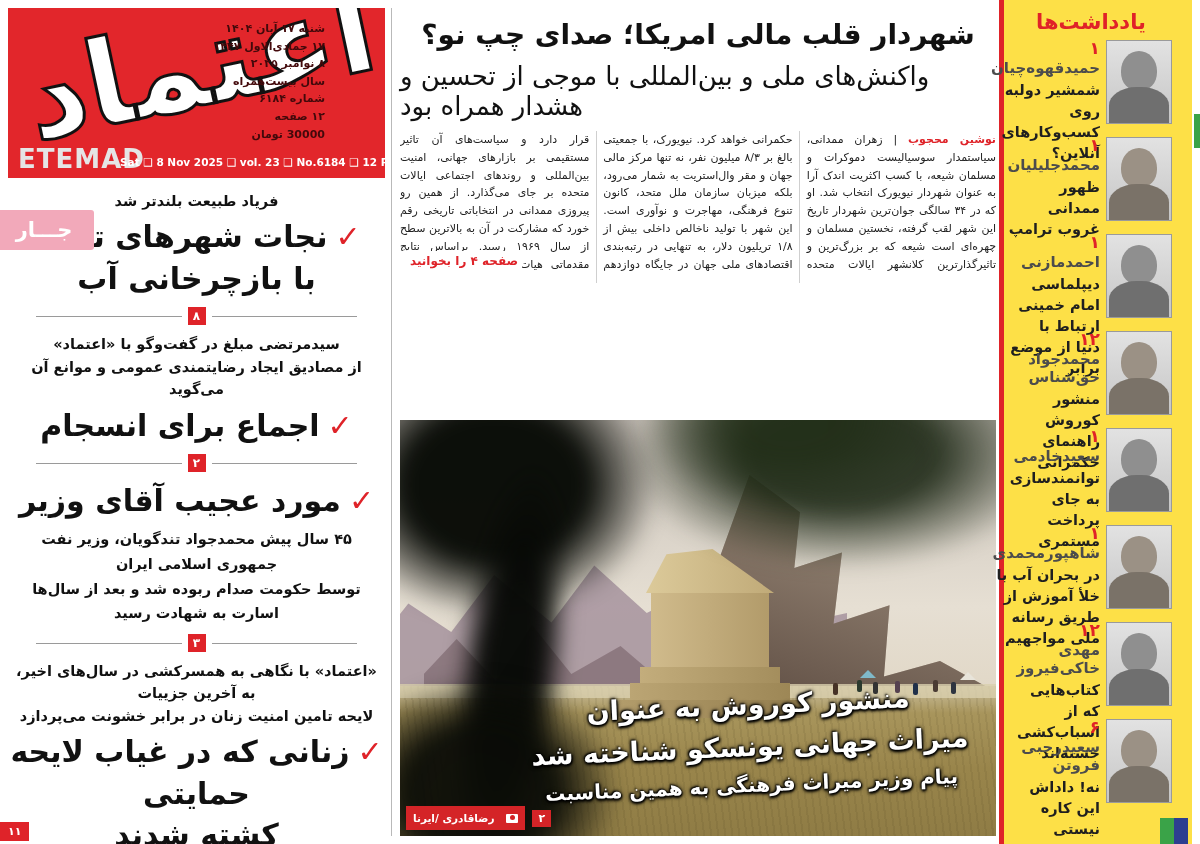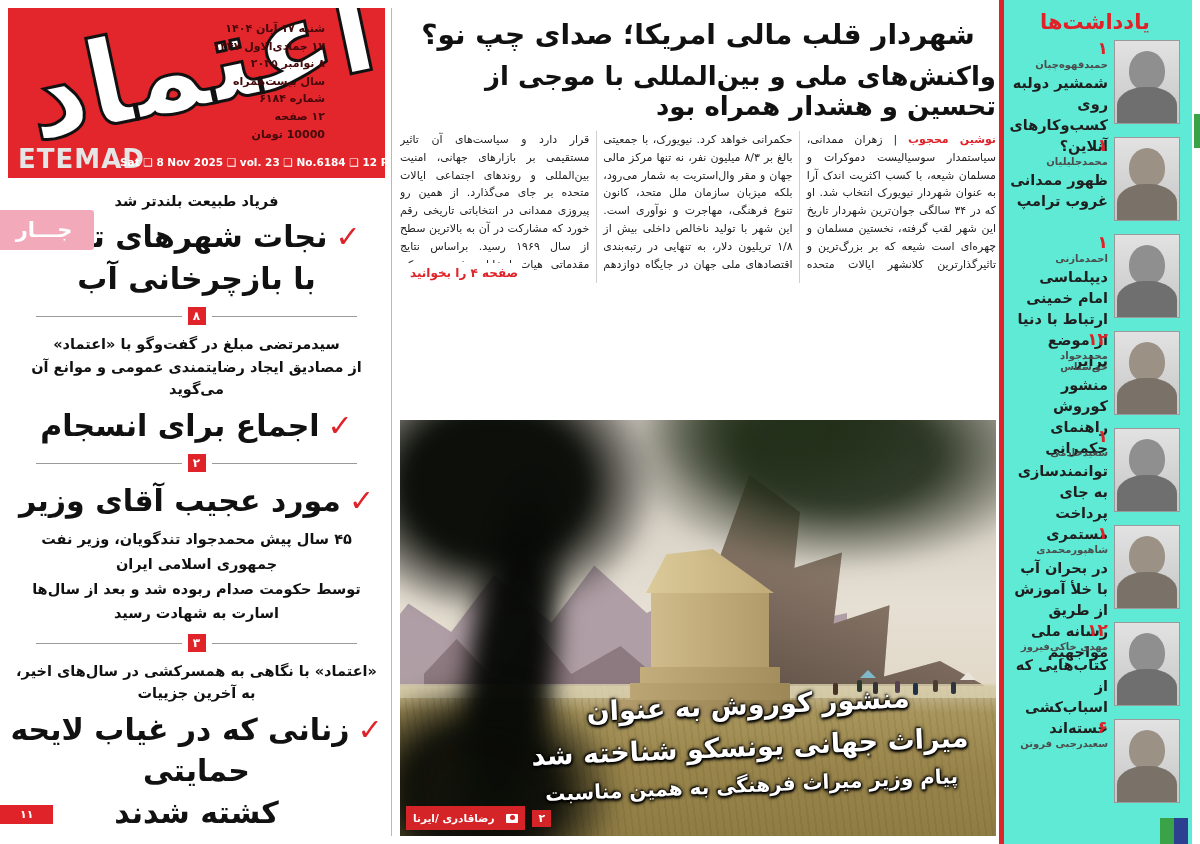--- a/index.html
+++ b/index.html
@@ -30,37 +30,37 @@
   .headline { font-size:30px; font-weight:800; line-height:1.38; margin:2px 0 6px; letter-spacing:-.5px; }
   .headline .check { color:#df2329; font-weight:bold; font-size:30px; margin-left:8px; }
   .substory { font-size:14.5px; font-weight:bold; line-height:1.7; margin:2px 2px 6px; }
   .divider { display:flex; align-items:center; margin:8px 28px; }
   .divider .dline { flex:1; height:1px; background:#9a9a9a; }
   .divider .badge { background:#df2329; color:#fff; font-size:12px; font-weight:bold;
     min-width:18px; height:18px; line-height:18px; padding:0 3px; margin:0 6px; }
   .watermark { position:absolute; left:-6px; top:210px; width:100px; height:40px;
     background:#f2a9ba; color:#ffffff; font-size:21px; font-weight:bold;
     line-height:40px; text-align:center; border-radius:3px; z-index:5; }
-  .corner-badge { position:absolute; left:0px; bottom:20px; background:#df2329; color:#fff;
-    font-size:11px; font-weight:bold; padding:3px 20px; z-index:5; }
+  .corner-badge { position:absolute; left:0px; bottom:3px; background:#df2329; color:#fff;
+    font-size:11px; font-weight:bold; padding:3px 8px; z-index:5; }
 
   
   .center-col { position:absolute; left:400px; top:6px; width:596px; direction:rtl; color:#111; }
   .lead-title { text-align:center; font-size:57px; font-weight:800; line-height:1.3;
     letter-spacing:-1px; white-space:nowrap; }
   .lead-title .gray { color:#8d8d8d; }
   .lead-sub1 { text-align:center; font-size:28px; font-weight:800; margin-top:12px; }
-  .lead-sub2 { text-align:right; font-size:26px; font-weight:700; margin-top:10px; }
+  .lead-sub2 { text-align:left; font-size:26px; font-weight:400; margin-top:10px; }
   .lead-note { text-align:center; font-size:19px; font-weight:bold; color:#8c8c8c;
     margin-top:10px; line-height:1.55; }
   .lead-article { position:relative; margin-top:10px; height:152px; overflow:hidden;
     column-count:3; column-gap:14px; column-rule:1px solid #cfcfcf;
     font-size:11px; line-height:1.62; text-align:justify; color:#222; }
   .byline { color:#df2329; font-weight:bold; }
-  .read-more { position:absolute; left:0; bottom:0; background:#fff; color:#df2329;
+  .read-more { position:absolute; left:0; bottom:12px; background:#fff; color:#df2329;
     font-weight:bold; font-size:12px; padding:1px 4px 0 10px; }
 
   
   .photo { position:absolute; left:400px; top:420px; width:596px; height:416px;
     overflow:hidden; background:#d8d1c6; }
   .sky { position:absolute; inset:0;
     background:linear-gradient(180deg,#c9c2ba 0%,#e6dfd3 45%,#e0d6c4 70%,#d6c9ae 100%); }
   .mtn-far { position:absolute; left:-5%; top:98px; width:80%; height:190px; background:#a6939d; opacity:.85;
     clip-path:polygon(0 70%,8% 45%,17% 60%,26% 30%,38% 55%,47% 25%,58% 50%,70% 35%,82% 60%,100% 50%,100% 100%,0 100%); }
   .mtn-mid { position:absolute; left:4%; top:170px; width:55%; height:140px; background:#8a747c; opacity:.9;
@@ -108,32 +108,32 @@
   .credit-strip { background:#d42427; color:#fff; font-size:10.5px; font-weight:bold;
     padding:6px 7px; display:flex; align-items:center; gap:12px; direction:rtl; }
   .cam { width:12px; height:9px; background:#fff; border-radius:1px; position:relative; }
   .cam::after { content:""; position:absolute; left:3.5px; top:1.5px; width:5px; height:5px;
     border-radius:50%; background:#d42427; }
   .credit-badge { background:#d42427; color:#fff; font-size:11px; font-weight:bold;
     padding:2px 6px; margin-left:7px; }
 
   
   .sidebar { position:absolute; left:1004px; top:0; width:188px; height:844px;
-    background:#5eead4; direction:rtl; padding:6px 12px 0 6px; }
+    background:#fde047; direction:rtl; padding:6px 20px 0 6px; }
   .sb-title { color:#e02228; font-size:21px; font-weight:800; text-align:center; margin:4px 0 6px; }
   .sb-item { display:flex; gap:6px; margin-bottom:7px; height:90px; }
   .sb-photo { flex:0 0 66px; height:84px; border:1px solid #9a9a9a; background:linear-gradient(#e2e2e2,#c6c6c6);
     position:relative; overflow:hidden; }
   .sb-photo .head { position:absolute; left:14px; top:10px; width:36px; height:40px; border-radius:50% 50% 46% 46%; background:#8f8f8f; }
   .sb-photo .shoulders { position:absolute; left:2px; top:46px; width:60px; height:40px; border-radius:46% 46% 0 0; background:#6f6f6f; }
   .sb-item:nth-child(odd) .sb-photo .head { background:#9b9185; }
   .sb-item:nth-child(odd) .sb-photo .shoulders { background:#7a7268; }
   .sb-text { flex:1; text-align:right; }
   .sb-num { color:#e02228; font-size:17px; font-weight:800; line-height:1; }
-  .sb-name { color:#4c4c4c; font-size:10px; font-weight:bold; margin:2px 0 3px; }
+  .sb-name { color:#4c4c4c; font-size:15px; font-weight:bold; margin:2px 0 3px; }
   .sb-head { color:#1f1f1f; font-size:14.5px; font-weight:800; line-height:1.45; }
 
   
   .bar-green { position:absolute; left:1160px; bottom:0; width:14px; height:26px; background:#3aa348; }
   .bar-blue { position:absolute; left:1174px; bottom:0; width:14px; height:26px; background:#2d3f90; }
   .sliver-green { position:absolute; left:1194px; top:114px; width:6px; height:34px; background:#3aa348; }
 </style>
 </head>
 <body>
 
@@ -141,21 +141,21 @@
 
   <div class="masthead">
     <div class="logo-fa">اعتماد</div>
     <div class="mast-dates">
       <div>شنبه ۱۷ آبان ۱۴۰۴</div>
       <div>۱۷ جمادی‌الاول ۱۴۴۷</div>
       <div>۸ نوامبر ۲۰۲۵</div>
       <div>سال بیست‌همراه</div>
       <div>شماره ۶۱۸۴</div>
       <div>۱۲ صفحه</div>
-      <div>10000 تومان</div>
+      <div>30000 تومان</div>
     </div>
     <div class="logo-en">ETEMAD</div>
     <div class="mast-info-en">Sat ❑ 8 Nov 2025 ❑ vol. 23 ❑ No.6184 ❑ 12 Pages ❑ 200000 Rials</div>
   </div>
 
   <div class="vrule-left"></div>
   <div class="red-divider"></div>
 
   <div class="left-col">
 
@@ -176,21 +176,21 @@
       </div>
 
     <div class="headline"><span class="check">✓</span><span>مورد عجیب آقای وزیر</span></div>
     <div class="substory"><span>۴۵ سال پیش محمدجواد تندگویان، وزیر نفت جمهوری اسلامی ایران</span><br><span>توسط حکومت صدام ربوده شد و بعد از سال‌ها اسارت به شهادت رسید</span></div>
     <div class="divider">
         <span class="dline"></span>
         <span class="badge">۳</span>
         <span class="dline"></span>
       </div>
 
-    <div class="kicker"><span>«اعتماد» با نگاهی به همسرکشی در سال‌های اخیر، به آخرین جزییات</span><br></div>
+    <div class="kicker"><span>«اعتماد» با نگاهی به همسرکشی در سال‌های اخیر، به آخرین جزییات</span><br><span>لایحه تامین امنیت زنان در برابر خشونت می‌پردازد</span></div>
     <div class="headline"><span class="check">✓</span><span>زنانی که در غیاب لایحه حمایتی</span><br><span>کشته شدند</span></div>
 
   </div>
 
   <div class="watermark">جـــار</div>
   <div class="corner-badge">۱۱</div>
 
   <div class="center-col">
     <div class="lead-sub1">شهردار قلب مالی امریکا؛ صدای چپ نو؟</div>
     <div class="lead-sub2">واکنش‌های ملی و بین‌المللی با موجی از تحسین و هشدار همراه بود</div>
@@ -335,20 +335,21 @@
     </div>
 
     <div class="sb-item">
       <div class="sb-photo">
           <div class="head"></div>
           <div class="shoulders"></div>
         </div>
       <div class="sb-text">
           <div class="sb-num">۶</div>
           <div class="sb-name">سعیدرجبی فروتن</div>
+          <div class="sb-head">نه! داداش این کاره نیستی</div>
         </div>
     </div>
   </div>
 
   <div class="sliver-green"></div>
   <div class="bar-green"></div>
   <div class="bar-blue"></div>
 
 </div>
 

